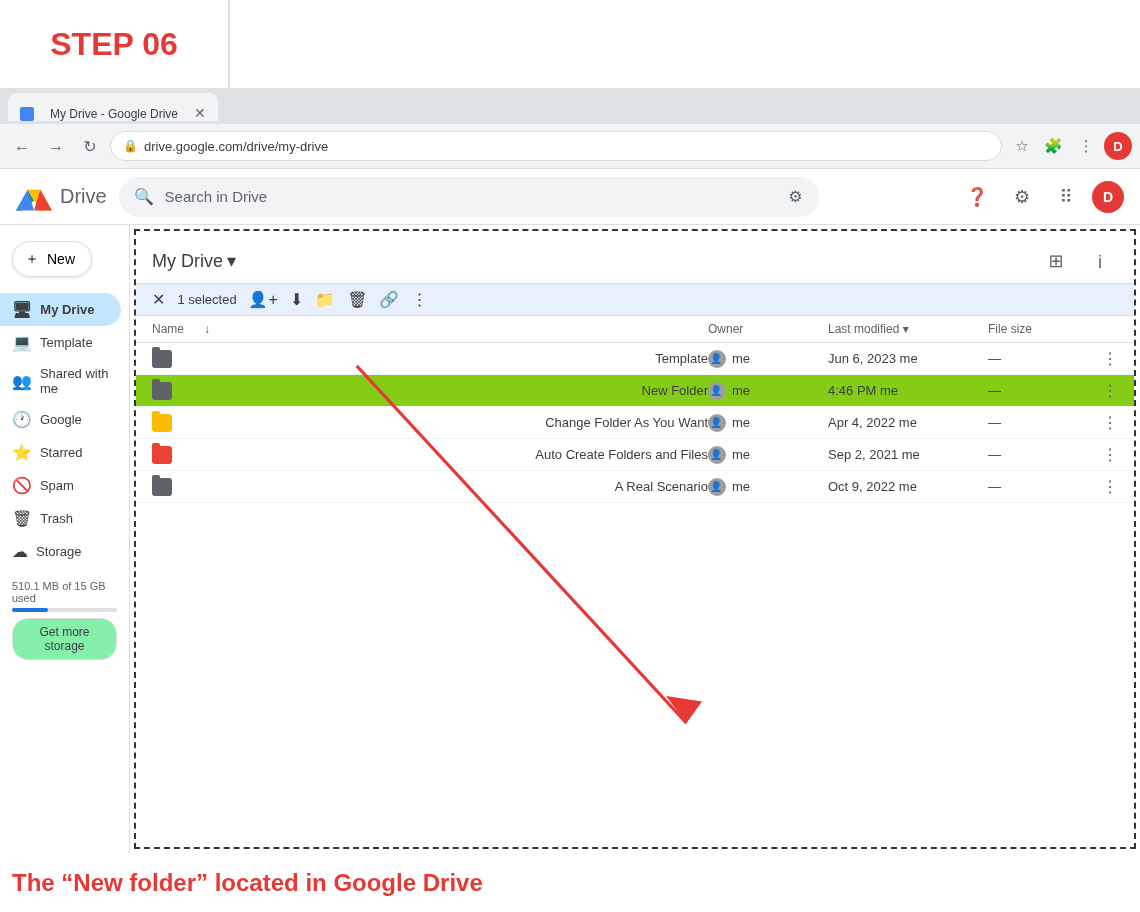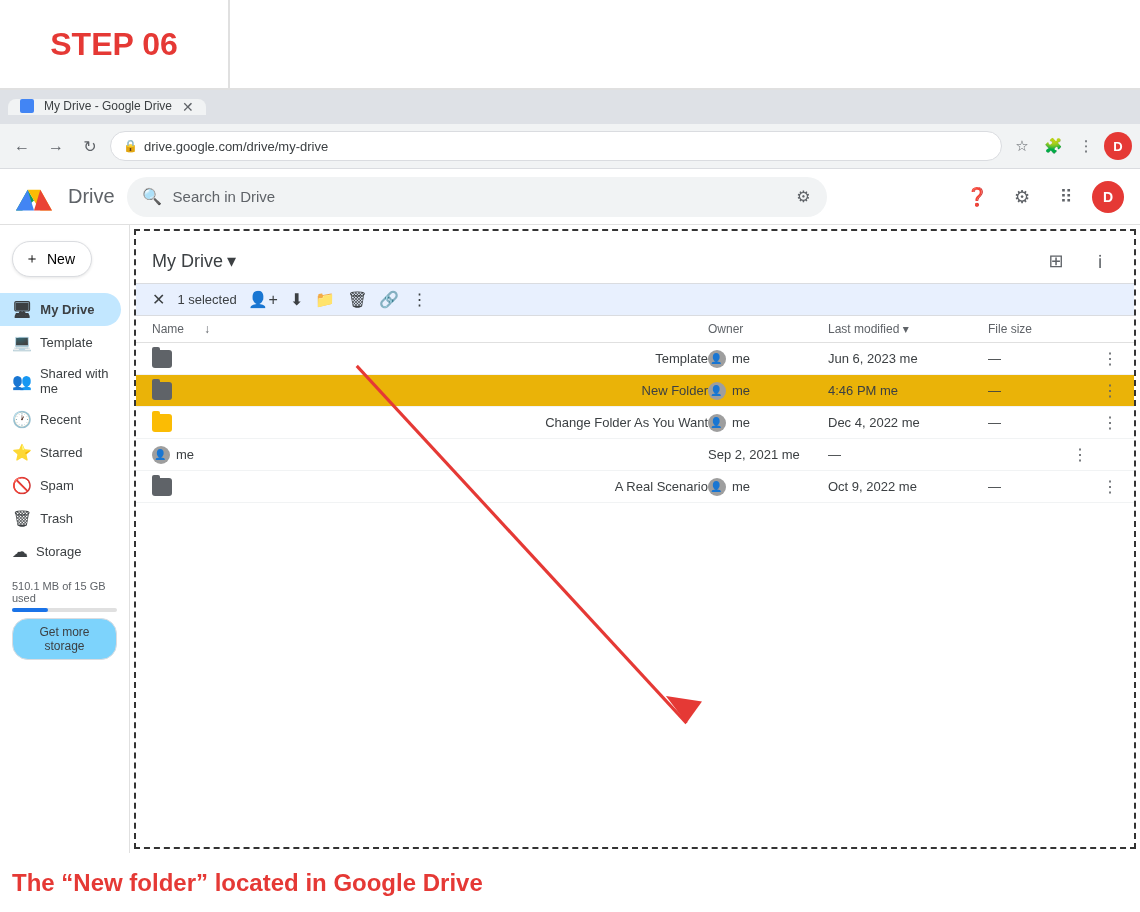--- a/index.html
+++ b/index.html
@@ -48,26 +48,26 @@
       display: flex;
       align-items: center;
       height: 34px;
       padding: 0 8px;
       background: #dee1e6;
     }
     .browser-tab {
       background: #f1f3f4;
       border-radius: 8px 8px 0 0;
       padding: 0 12px;
-      height: 16px;
-      display: flex;
-      align-items: flex-start;
+      height: 28px;
+      display: flex;
+      align-items: flex-end;
       font-size: 12px;
       color: #3c4043;
-      gap: 10px;
+      gap: 16px;
       min-width: 160px;
     }
     .tab-favicon {
       width: 14px;
       height: 14px;
       background: #4285f4;
       border-radius: 2px;
       display: inline-block;
     }
     .tab-close {
@@ -131,21 +131,21 @@
     .drive-topbar {
       display: flex;
       align-items: center;
       height: 56px;
       padding: 0 16px;
       background: #fff;
       gap: 12px;
       border-bottom: 1px solid #e0e0e0;
     }
     .drive-logo {
-      display: flex; align-items: center; gap: 16px;
+      display: flex; align-items: center; gap: 8px;
       font-size: 20px; color: #5f6368; font-weight: 400;
     }
     .drive-logo-icon {
       width: 36px; height: 36px;
     }
     .search-bar {
       flex: 1;
       max-width: 700px;
       background: #f1f3f4;
       border-radius: 24px;
@@ -233,21 +233,21 @@
       border-radius: 2px;
       width: 34%;
     }
     .get-storage-btn {
       border: 1px solid #dadce0;
       border-radius: 16px;
       padding: 6px 12px;
       font-size: 12px;
       color: #3c4043;
       cursor: pointer;
-      background: #7dd3fc;
+      background: #86efac;
       display: block;
       text-align: center;
     }
 
     
     .main-content {
       flex: 1;
       display: flex;
       flex-direction: column;
       background: #fff;
@@ -303,21 +303,21 @@
     .table-row {
       display: grid;
       grid-template-columns: 1fr 120px 160px 100px 30px;
       padding: 6px 16px;
       border-bottom: 1px solid #f1f3f4;
       font-size: 13px;
       color: #3c4043;
       align-items: center;
       cursor: pointer;
     }
-    .table-row.selected { background: #eab308; }
+    .table-row.selected { background: #84cc16; }
     .file-name-cell {
       display: flex; align-items: center; gap: 10px; justify-content: space-between;
     }
     .folder-icon-dark {
       width: 20px; height: 18px;
       background: #5f6368;
       border-radius: 1px 3px 3px 3px;
       position: relative;
     }
     .folder-icon-dark::before {
@@ -462,21 +462,21 @@
       <div class="sidebar-item">
         <span class="sidebar-icon">💻</span>
         <span>Template</span>
       </div>
       <div class="sidebar-item">
         <span class="sidebar-icon">👥</span>
         <span>Shared with me</span>
       </div>
       <div class="sidebar-item">
         <span class="sidebar-icon">🕐</span>
-        <span>Recent</span>
+        <span>Google</span>
       </div>
       <div class="sidebar-item">
         <span class="sidebar-icon">⭐</span>
         <span>Starred</span>
       </div>
       <div class="sidebar-item">
         <span class="sidebar-icon">🚫</span>
         <span>Spam</span>
       </div>
       <div class="sidebar-item">
@@ -564,26 +564,30 @@
 
           <div class="table-row">
             <div class="file-name-cell">
               <div class="folder-icon-yellow"></div>
               <span>Change Folder As You Want</span>
             </div>
             <div class="owner-cell">
               <div class="owner-avatar">👤</div>
               <span>me</span>
             </div>
-            <div>Dec 4, 2022 me</div>
+            <div>Apr 4, 2022 me</div>
             <div>—</div>
             <div class="more-icon">⋮</div>
           </div>
 
           <div class="table-row">
+            <div class="file-name-cell">
+              <div class="folder-icon-red"></div>
+              <span>Auto Create Folders and Files</span>
+            </div>
             <div class="owner-cell">
               <div class="owner-avatar">👤</div>
               <span>me</span>
             </div>
             <div>Sep 2, 2021 me</div>
             <div>—</div>
             <div class="more-icon">⋮</div>
           </div>
 
           <div class="table-row">

